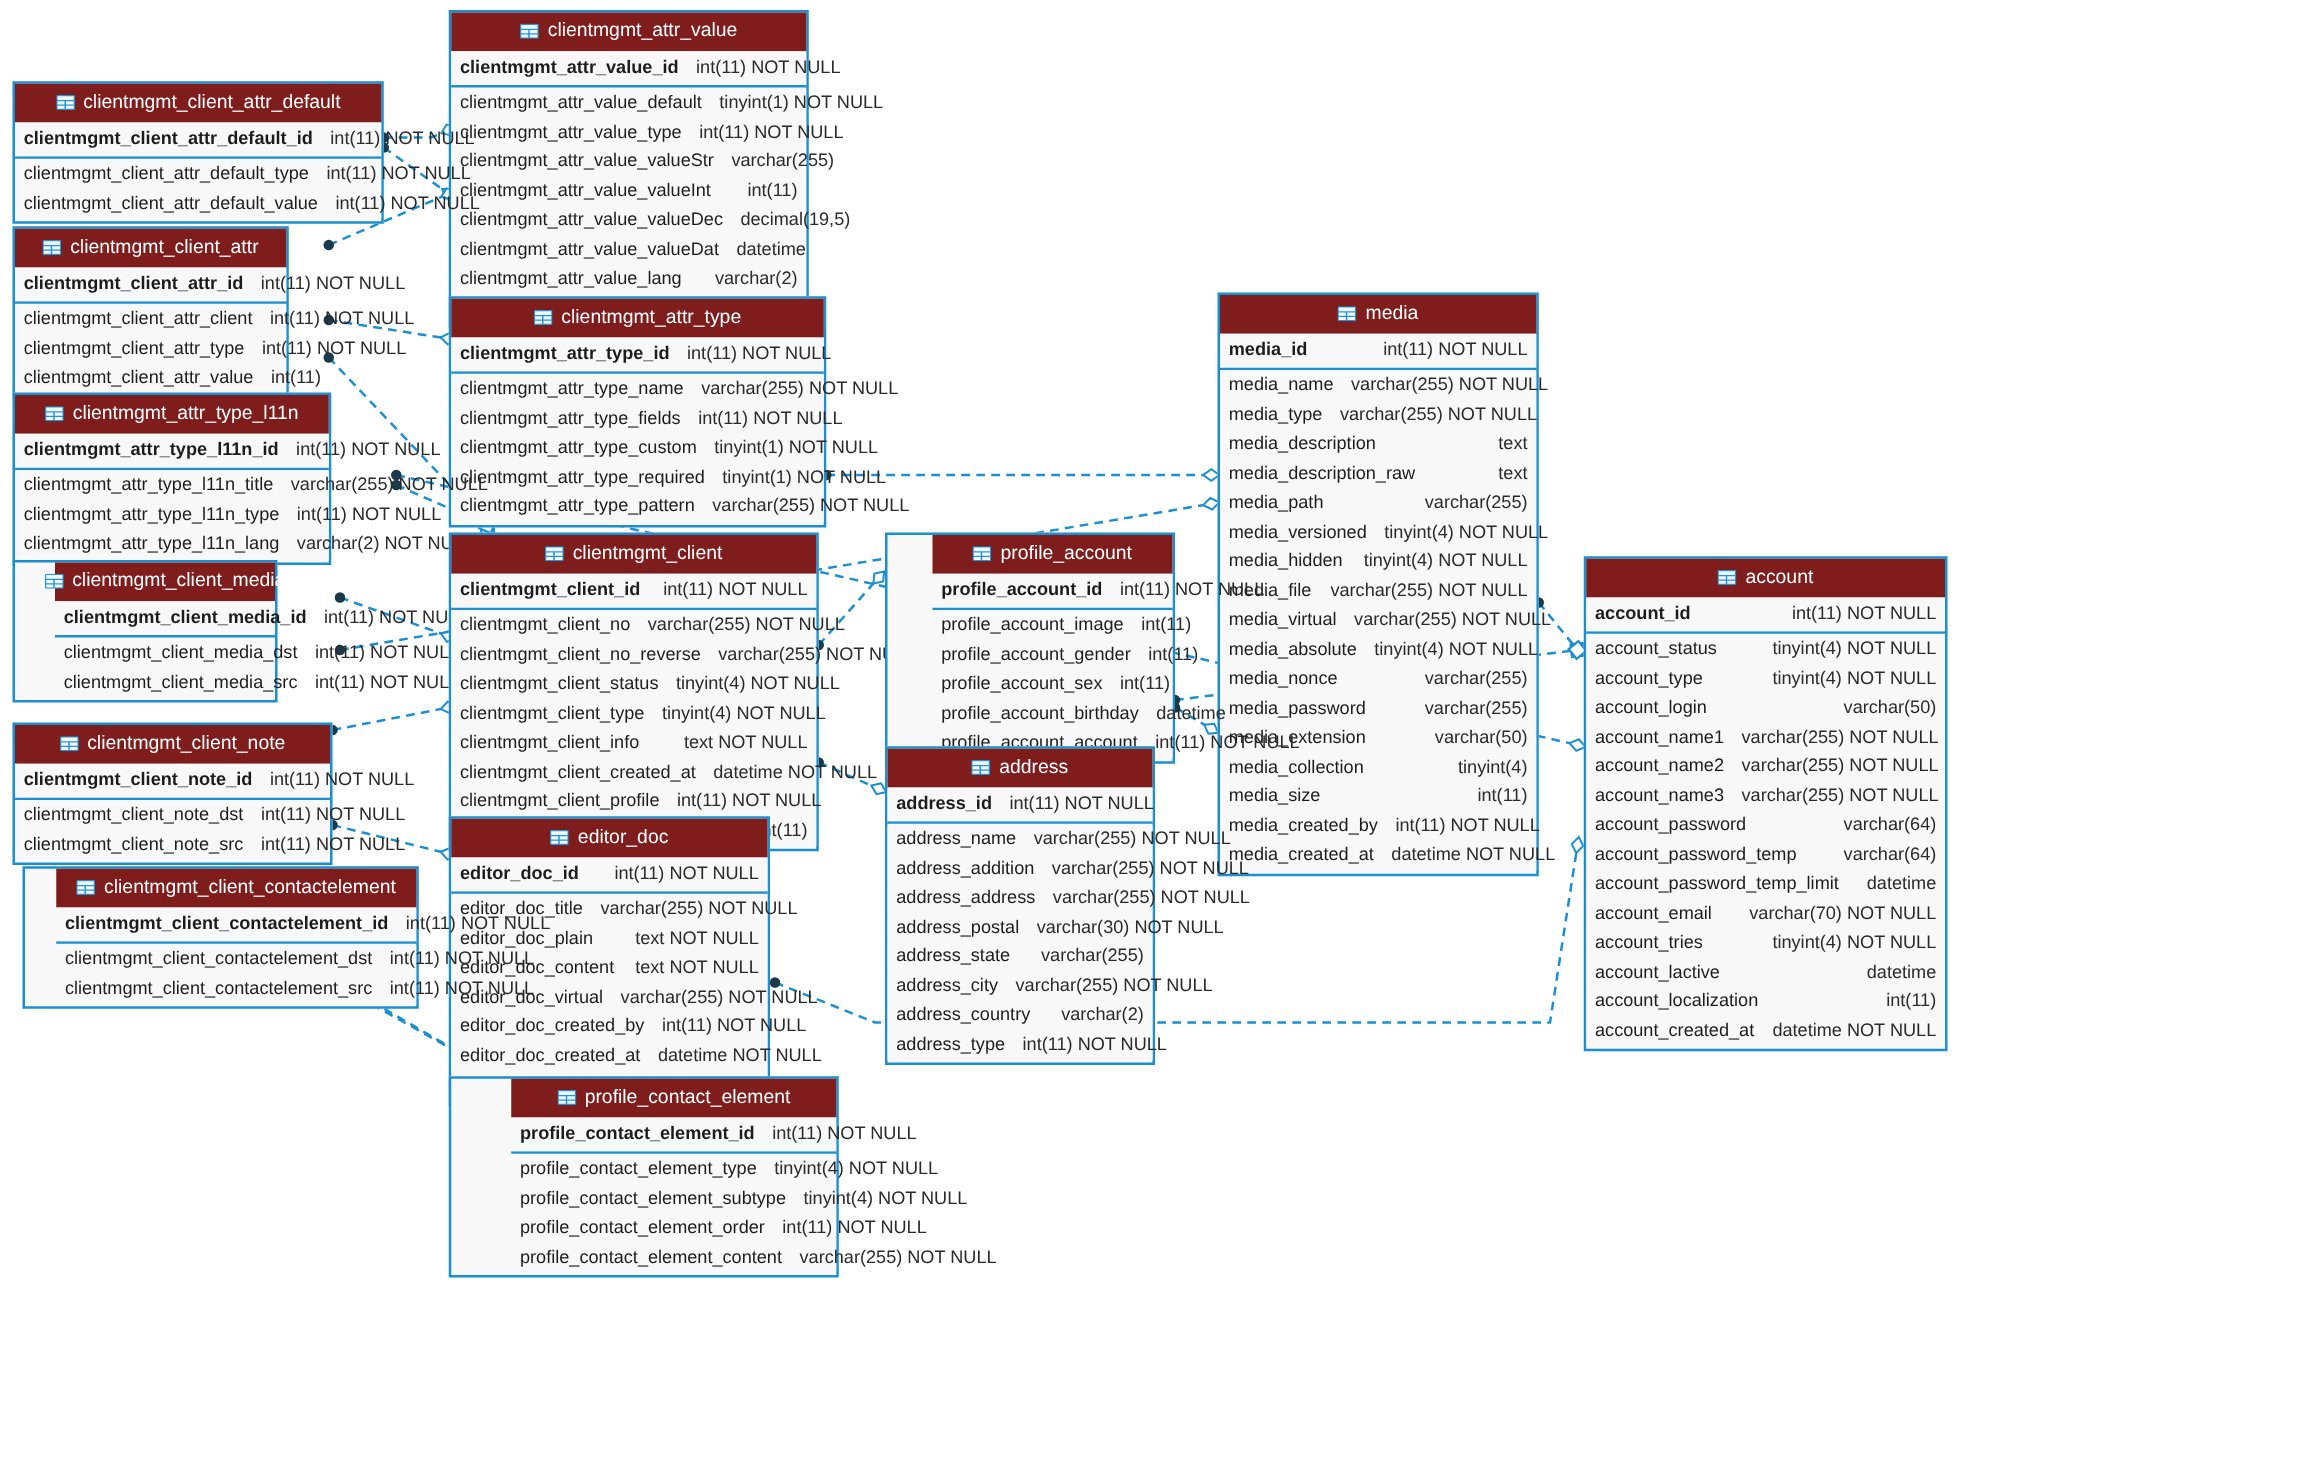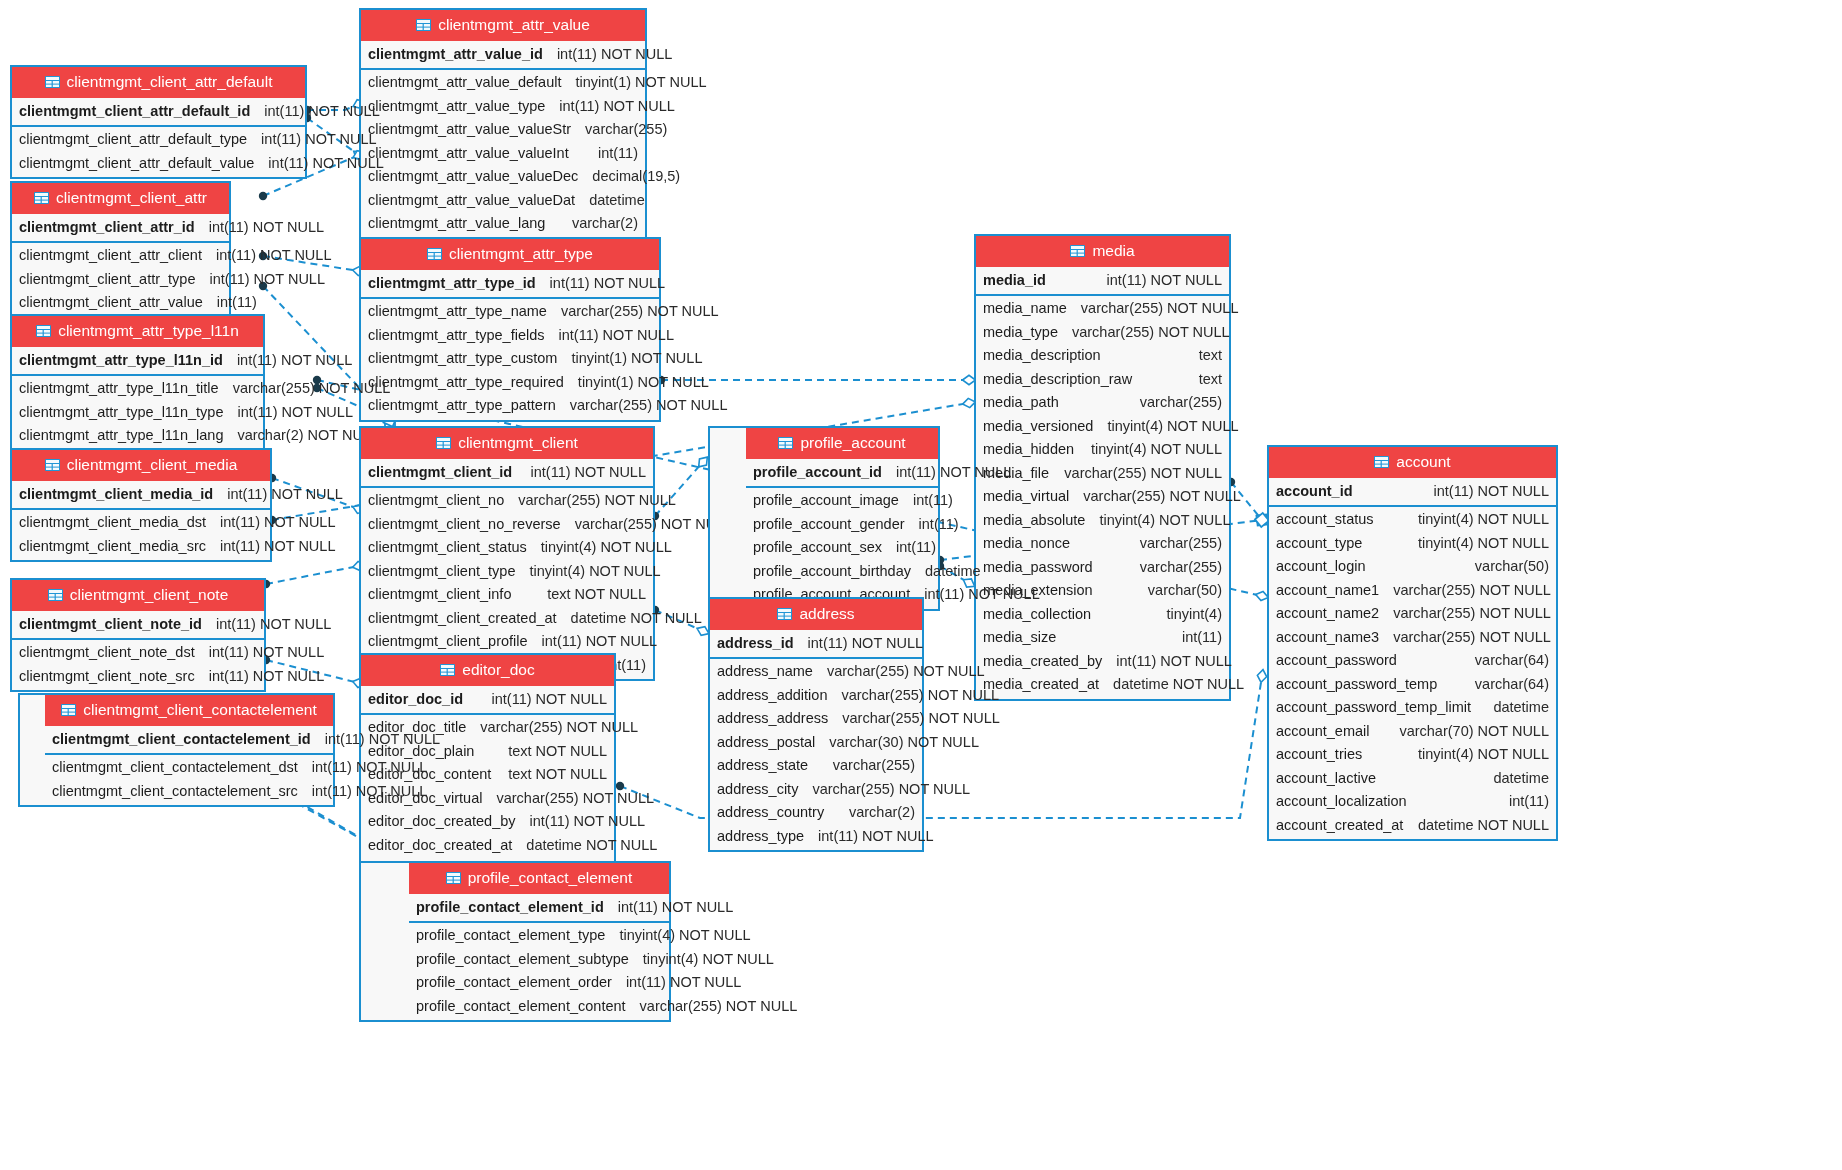--- a/index.html
+++ b/index.html
@@ -30,21 +30,21 @@
   }
   .entity {
     position: absolute;
     z-index: 2;
     background: #f8f8f8;
     border: 2px solid #1b8fd0;
     box-sizing: border-box;
     box-shadow: 0 0 0 0 transparent;
   }
   .entity-header {
-    background: #ef4444;
+    background: #7f1d1d;
     color: #ffffff;
     font-size: 15.5px;
     line-height: 1;
     padding: 7px 8px 8px 8px;
     text-align: center;
     white-space: nowrap;
     display: flex;
     align-items: center;
     justify-content: center;
     gap: 7px;
@@ -433,21 +433,21 @@
           <div class="attr-row">
             <span class="attr-name">media_created_by</span>
             <span class="attr-type">int(11) NOT NULL</span>
           </div>
           <div class="attr-row">
             <span class="attr-name">media_created_at</span>
             <span class="attr-type">datetime NOT NULL</span>
           </div>
         </div>
       </div>
-      <div class="entity" style="left: 10px; top: 448px; width: 262px;">
+      <div class="entity" style="left: 10px; top: 448px; width: 212px; padding-left: 32px;">
         <div class="entity-header">
           <span class="table-icon">
             <svg width="15" height="12" viewBox="0 0 15 12">
               <rect x="0" y="0" width="15" height="12" rx="1" fill="#2196d6"></rect>
               <rect x="1" y="1" width="13" height="3" fill="#ffffff" opacity="0.95"></rect>
               <rect x="1" y="5" width="5.6" height="2.6" fill="#ffffff" opacity="0.95"></rect>
               <rect x="7.8" y="5" width="6.2" height="2.6" fill="#ffffff" opacity="0.95"></rect>
               <rect x="1" y="8.6" width="5.6" height="2.4" fill="#ffffff" opacity="0.95"></rect>
               <rect x="7.8" y="8.6" width="6.2" height="2.4" fill="#ffffff" opacity="0.95"></rect>
             </svg>

